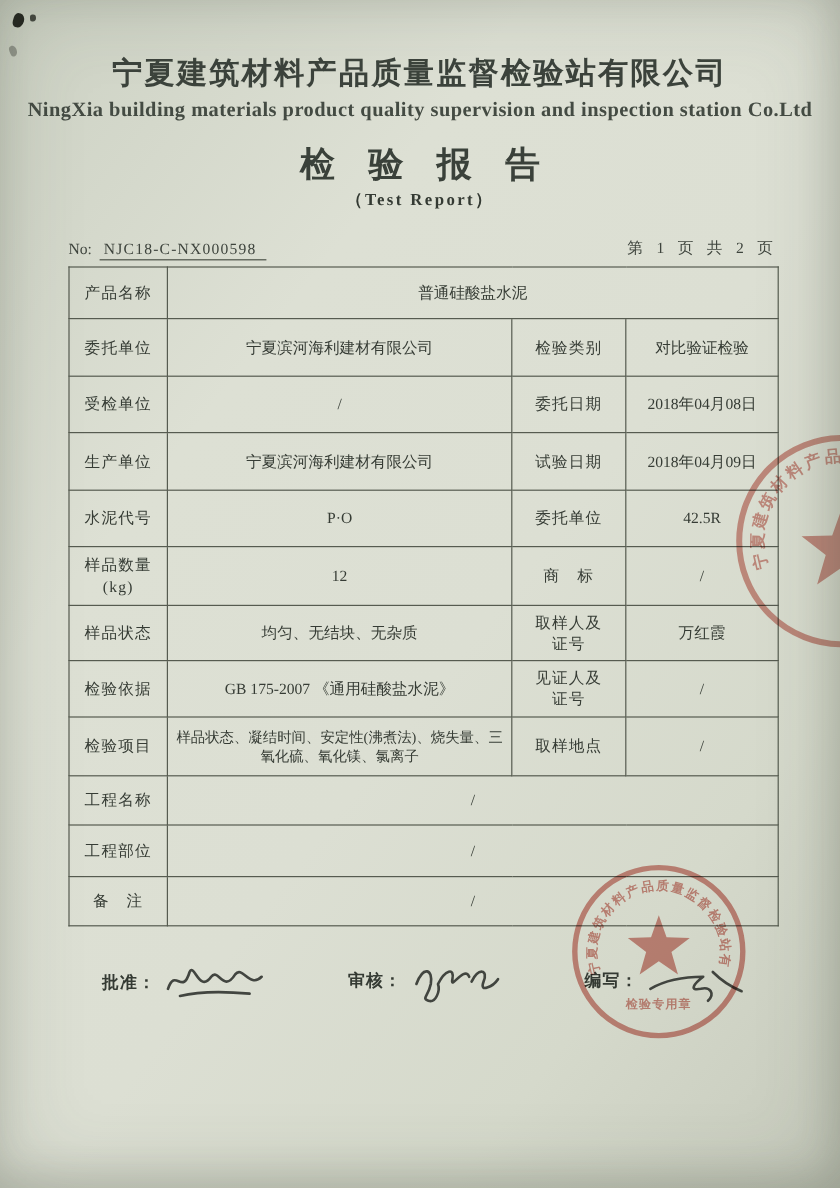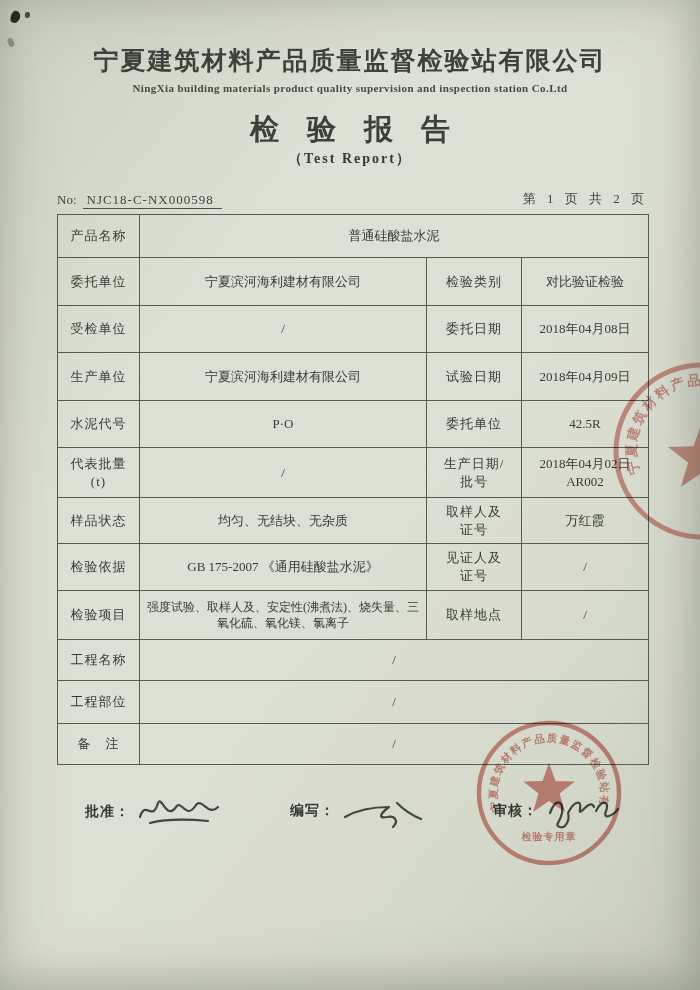--- a/index.html
+++ b/index.html
@@ -17,21 +17,21 @@
     content:"";position:absolute;inset:0;pointer-events:none;
     box-shadow:inset 0 0 70px rgba(70,78,62,.22), inset -6px -10px 30px rgba(70,78,62,.18);
   }
   .corner-mark{position:absolute;background:#23251f;border-radius:45% 55% 60% 40%;}
   .cm1{left:11px;top:11px;width:9px;height:12px;transform:rotate(15deg);}
   .cm2{left:25px;top:12px;width:5px;height:6px;opacity:.8;}
   .cm3{left:8px;top:38px;width:6px;height:9px;opacity:.35;transform:rotate(-20deg);}
 
   header{text-align:center;padding-top:44px;}
   .company-cn{font-size:25px;font-weight:bold;letter-spacing:2px;color:#3c433c;}
-  .company-en{font-size:11px;font-weight:bold;letter-spacing:.4px;margin-top:5px;color:#444b43;}
+  .company-en{font-size:17px;font-weight:bold;letter-spacing:.4px;margin-top:5px;color:#444b43;}
   .title-cn{font-size:29px;font-weight:bold;letter-spacing:28px;padding-left:28px;margin-top:16px;color:#3a413a;}
   .title-en{font-size:14px;font-weight:bold;letter-spacing:2px;margin-top:0;}
 
   .meta-row{
     width:591px;margin:22px 0 6px 57px;display:flex;justify-content:space-between;
     font-size:13px;color:#3e443d;align-items:flex-end;
   }
   .no-value{border-bottom:1px solid #4b5148;padding:0 8px 1px 4px;margin-left:6px;letter-spacing:1px;}
   .page-info{letter-spacing:4px;}
 
@@ -121,46 +121,44 @@
       <td>宁夏滨河海利建材有限公司</td>
       <td class="lbl">试验日期</td>
       <td>2018年04月09日</td>
     </tr>
     <tr class="r4">
       <td class="lbl">水泥代号</td>
       <td>P·O</td>
       <td class="lbl">委托单位</td>
       <td>42.5R</td>
     </tr>
-    <tr class="r6">
-      <td class="lbl">代表批量
-(t)</td>
-      <td>/</td>
-      <td class="lbl">生产日期/
-批号</td>
-      <td>2018年04月02日
-AR002</td>
+    <tr class="r5">
+      <td class="lbl">样品数量
+(kg)</td>
+      <td>12</td>
+      <td class="lbl">商　标</td>
+      <td>/</td>
     </tr>
     <tr class="r7">
       <td class="lbl">样品状态</td>
       <td>均匀、无结块、无杂质</td>
       <td class="lbl">取样人及
 证号</td>
       <td>万红霞</td>
     </tr>
     <tr class="r8">
       <td class="lbl">检验依据</td>
       <td>GB 175-2007 《通用硅酸盐水泥》</td>
       <td class="lbl">见证人及
 证号</td>
       <td>/</td>
     </tr>
     <tr class="r9">
       <td class="lbl">检验项目</td>
-      <td class="items">强度试验、取样人及、安定性(沸煮法)、烧失量、三氧化硫、氧化镁、氯离子</td>
+      <td class="items">样品状态、凝结时间、安定性(沸煮法)、烧失量、三氧化硫、氧化镁、氯离子</td>
       <td class="lbl">取样地点</td>
       <td>/</td>
     </tr>
     <tr class="r10">
       <td class="lbl">工程名称</td>
       <td colspan="3">/</td>
     </tr>
     <tr class="r11">
       <td class="lbl">工程部位</td>
       <td colspan="3">/</td>
@@ -174,31 +172,31 @@
 
   <div class="sig-row">
     <div class="sig-group">
       <span class="sig-label">批准：</span>
       <svg width="86" height="38" viewBox="0 0 86 38">
         <path class="sig-stroke" d="M4,24 C10,6 16,30 22,10 C26,2 30,28 40,14 C46,6 50,28 60,12 C66,4 72,24 82,14"></path>
         <path class="sig-stroke" d="M14,30 C30,26 50,26 72,28" opacity=".55"></path>
       </svg>
     </div>
     <div class="sig-group">
+      <span class="sig-label">审核：</span>
+      <svg width="78" height="40" viewBox="0 0 78 40">
+        <path class="sig-stroke" d="M6,22 C12,6 20,10 18,22 C16,32 10,34 16,36 C22,38 26,28 24,22 C30,10 38,8 36,18 C34,28 46,6 50,16"></path>
+        <path class="sig-stroke" d="M52,20 C58,8 66,10 62,20 C58,30 70,24 74,18"></path>
+      </svg>
+    </div>
+    <div class="sig-group">
       <span class="sig-label">编写：</span>
       <svg width="84" height="40" viewBox="0 0 84 40">
         <path class="sig-stroke" d="M4,26 C18,18 34,16 48,16 C40,22 36,28 46,26 C54,24 58,30 52,36"></path>
         <path class="sig-stroke" d="M56,12 C62,18 70,24 80,28"></path>
-      </svg>
-    </div>
-    <div class="sig-group">
-      <span class="sig-label">审核：</span>
-      <svg width="78" height="40" viewBox="0 0 78 40">
-        <path class="sig-stroke" d="M6,22 C12,6 20,10 18,22 C16,32 10,34 16,36 C22,38 26,28 24,22 C30,10 38,8 36,18 C34,28 46,6 50,16"></path>
-        <path class="sig-stroke" d="M52,20 C58,8 66,10 62,20 C58,30 70,24 74,18"></path>
       </svg>
     </div>
   </div>
 
   <svg class="seal seal-a" width="182" height="182" viewBox="0 0 182 182">
     <g stroke="#bf4a3e" fill="none" opacity="0.55">
       <circle cx="92" cy="91" r="86" stroke-width="5"></circle>
     </g>
     <g opacity="0.55">
       <path id="arcA" d="M 30,113 A 66 66 0 1 1 154,113" fill="none"></path>

